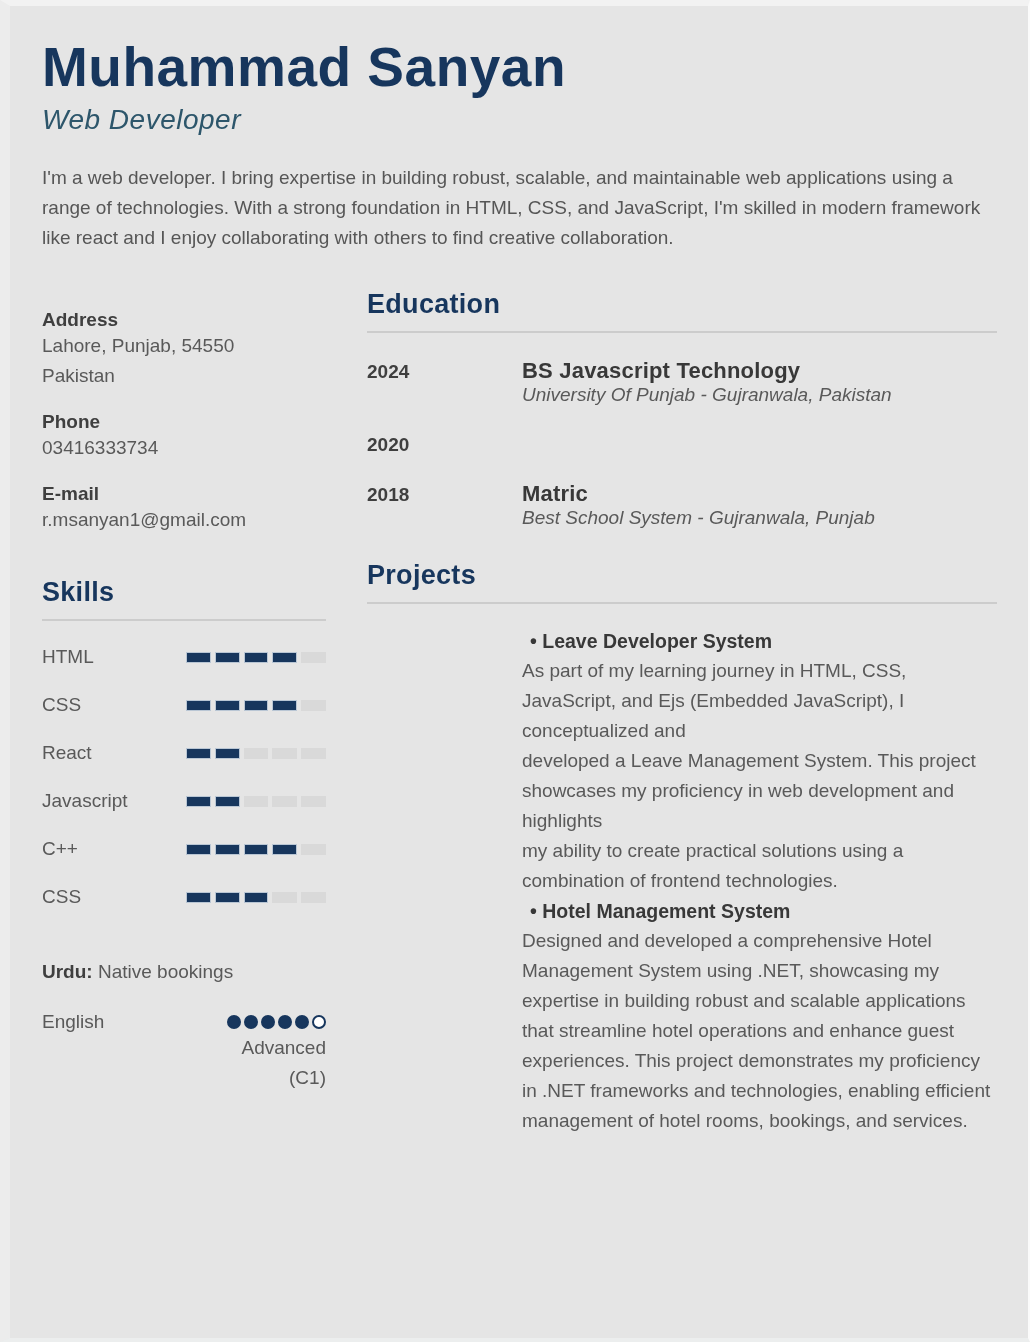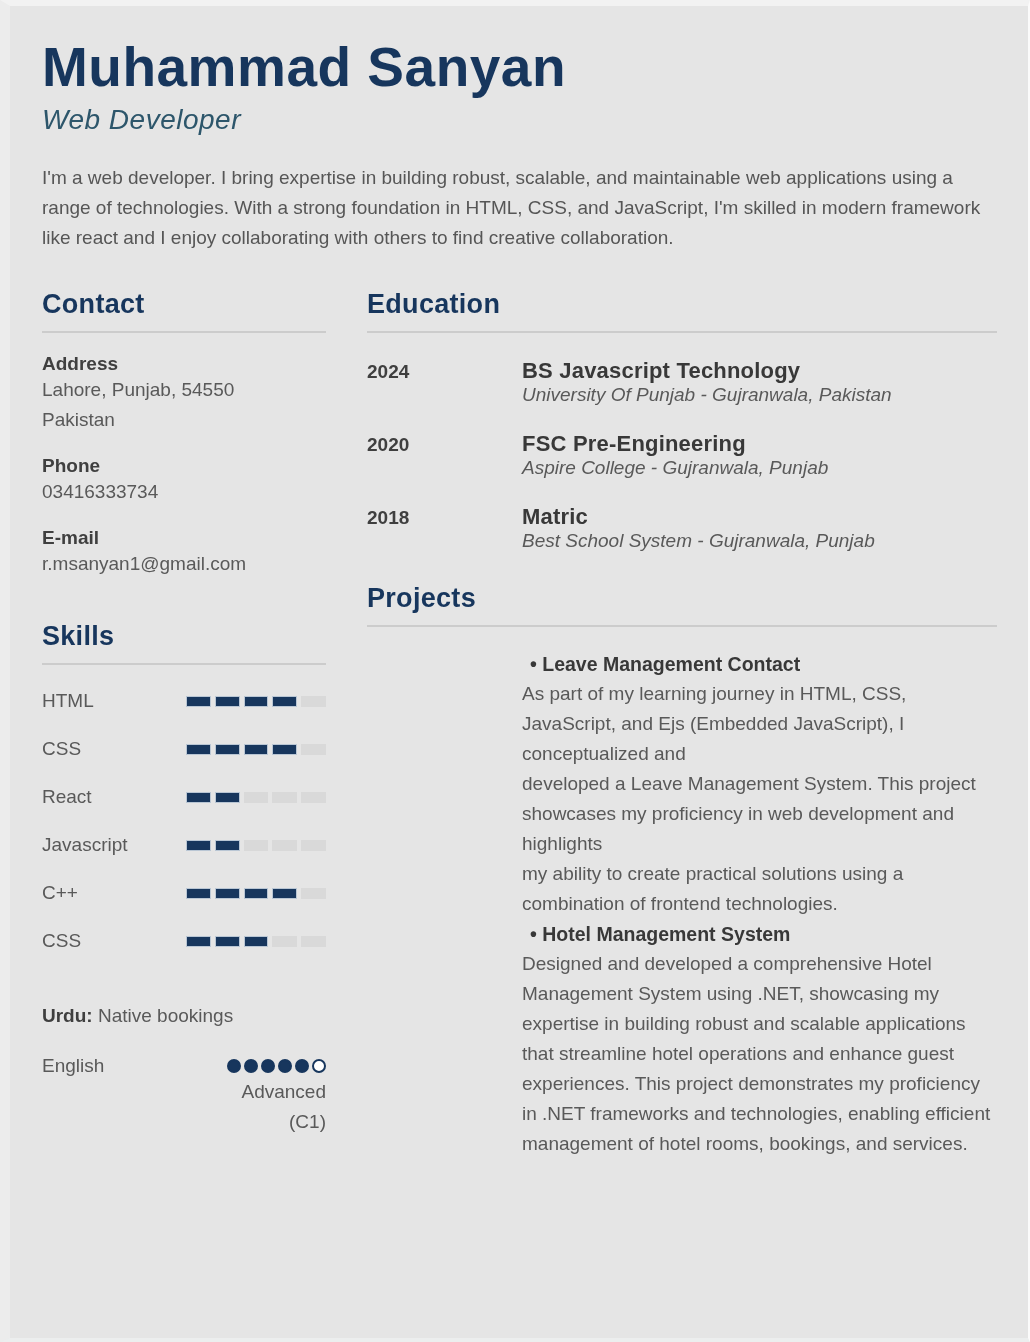--- a/index.html
+++ b/index.html
@@ -175,21 +175,20 @@
     <h1 class="name">Muhammad Sanyan</h1>
     <div class="job-title">Web Developer</div>
     <p class="summary">I'm a web developer. I bring expertise in building robust, scalable, and maintainable web applications using a range of technologies. With a strong foundation in HTML, CSS, and JavaScript, I'm skilled in modern framework like react and I enjoy collaborating with others to find creative collaboration.</p>
   </header>
 
   <div class="columns">
 
     <aside class="col-left">
 
       <section class="section">
-        <h2>Contact</h2>
         <div class="contact-label">Address</div>
         <div class="contact-value">Lahore, Punjab, 54550</div>
         <div class="contact-value">Pakistan</div>
         <div class="contact-label">Phone</div>
         <div class="contact-value">03416333734</div>
         <div class="contact-label">E-mail</div>
         <div class="contact-value">r.msanyan1@gmail.com</div>
       </section>
 
       <section class="section mt-skills">
@@ -288,41 +287,37 @@
         <div class="edu-item">
           <div class="edu-year">2024</div>
           <div>
             <div class="edu-degree">BS Javascript Technology</div>
             <div class="edu-school">University Of Punjab - Gujranwala, Pakistan</div>
           </div>
         </div>
 
         <div class="edu-item">
           <div class="edu-year">2020</div>
-          <div>
-            <div class="edu-degree">FSC Pre-Engineering</div>
-            <div class="edu-school">Aspire College - Gujranwala, Punjab</div>
-          </div>
         </div>
 
         <div class="edu-item">
           <div class="edu-year">2018</div>
           <div>
             <div class="edu-degree">Matric</div>
             <div class="edu-school">Best School System - Gujranwala, Punjab</div>
           </div>
         </div>
       </section>
 
       <section class="section mt-projects">
         <h2>Projects</h2>
         <div class="projects-body">
 
           <div>
-            <div class="project-title">Leave Management Contact</div>
+            <div class="project-title">Leave Developer System</div>
             <div class="project-desc">As part of my learning journey in HTML, CSS, JavaScript, and Ejs (Embedded JavaScript), I conceptualized and
 developed a Leave Management System. This project showcases my proficiency in web development and highlights
 my ability to create practical solutions using a combination of frontend technologies.</div>
           </div>
 
           <div>
             <div class="project-title">Hotel Management System</div>
             <div class="project-desc">Designed and developed a comprehensive Hotel Management System using .NET, showcasing my expertise in building robust and scalable applications that streamline hotel operations and enhance guest experiences. This project demonstrates my proficiency in .NET frameworks and technologies, enabling efficient management of hotel rooms, bookings, and services.</div>
           </div>
 

